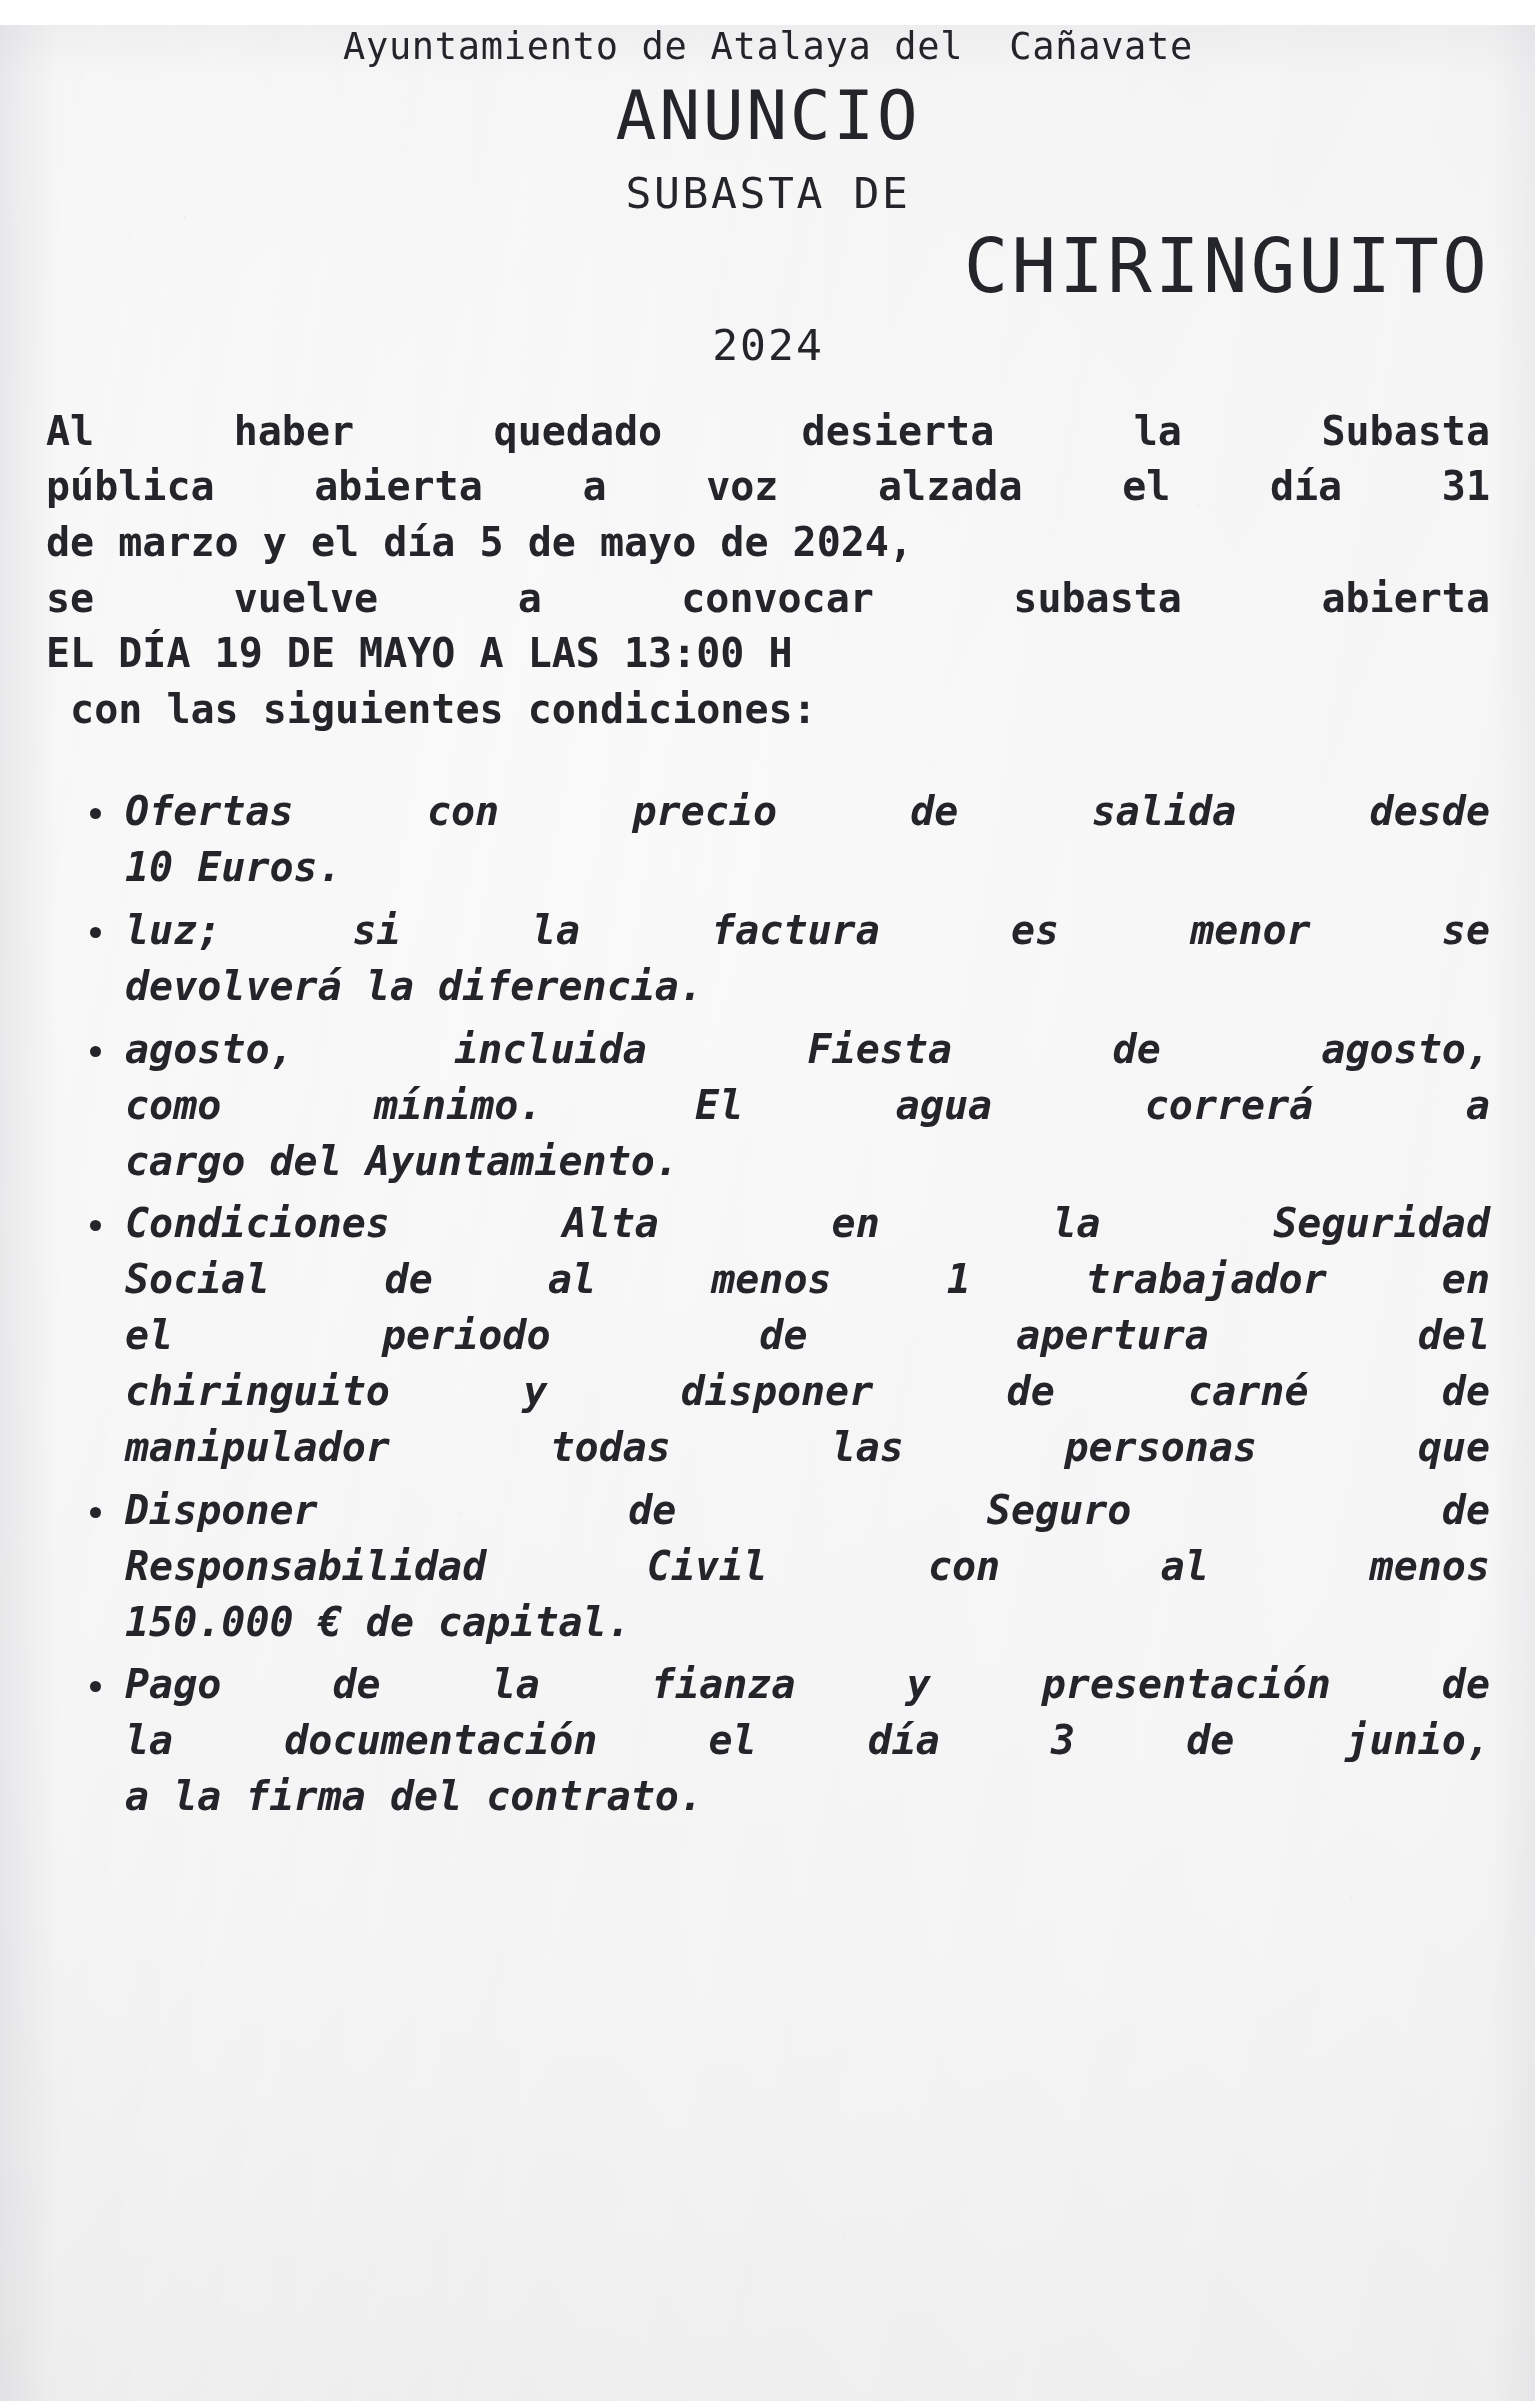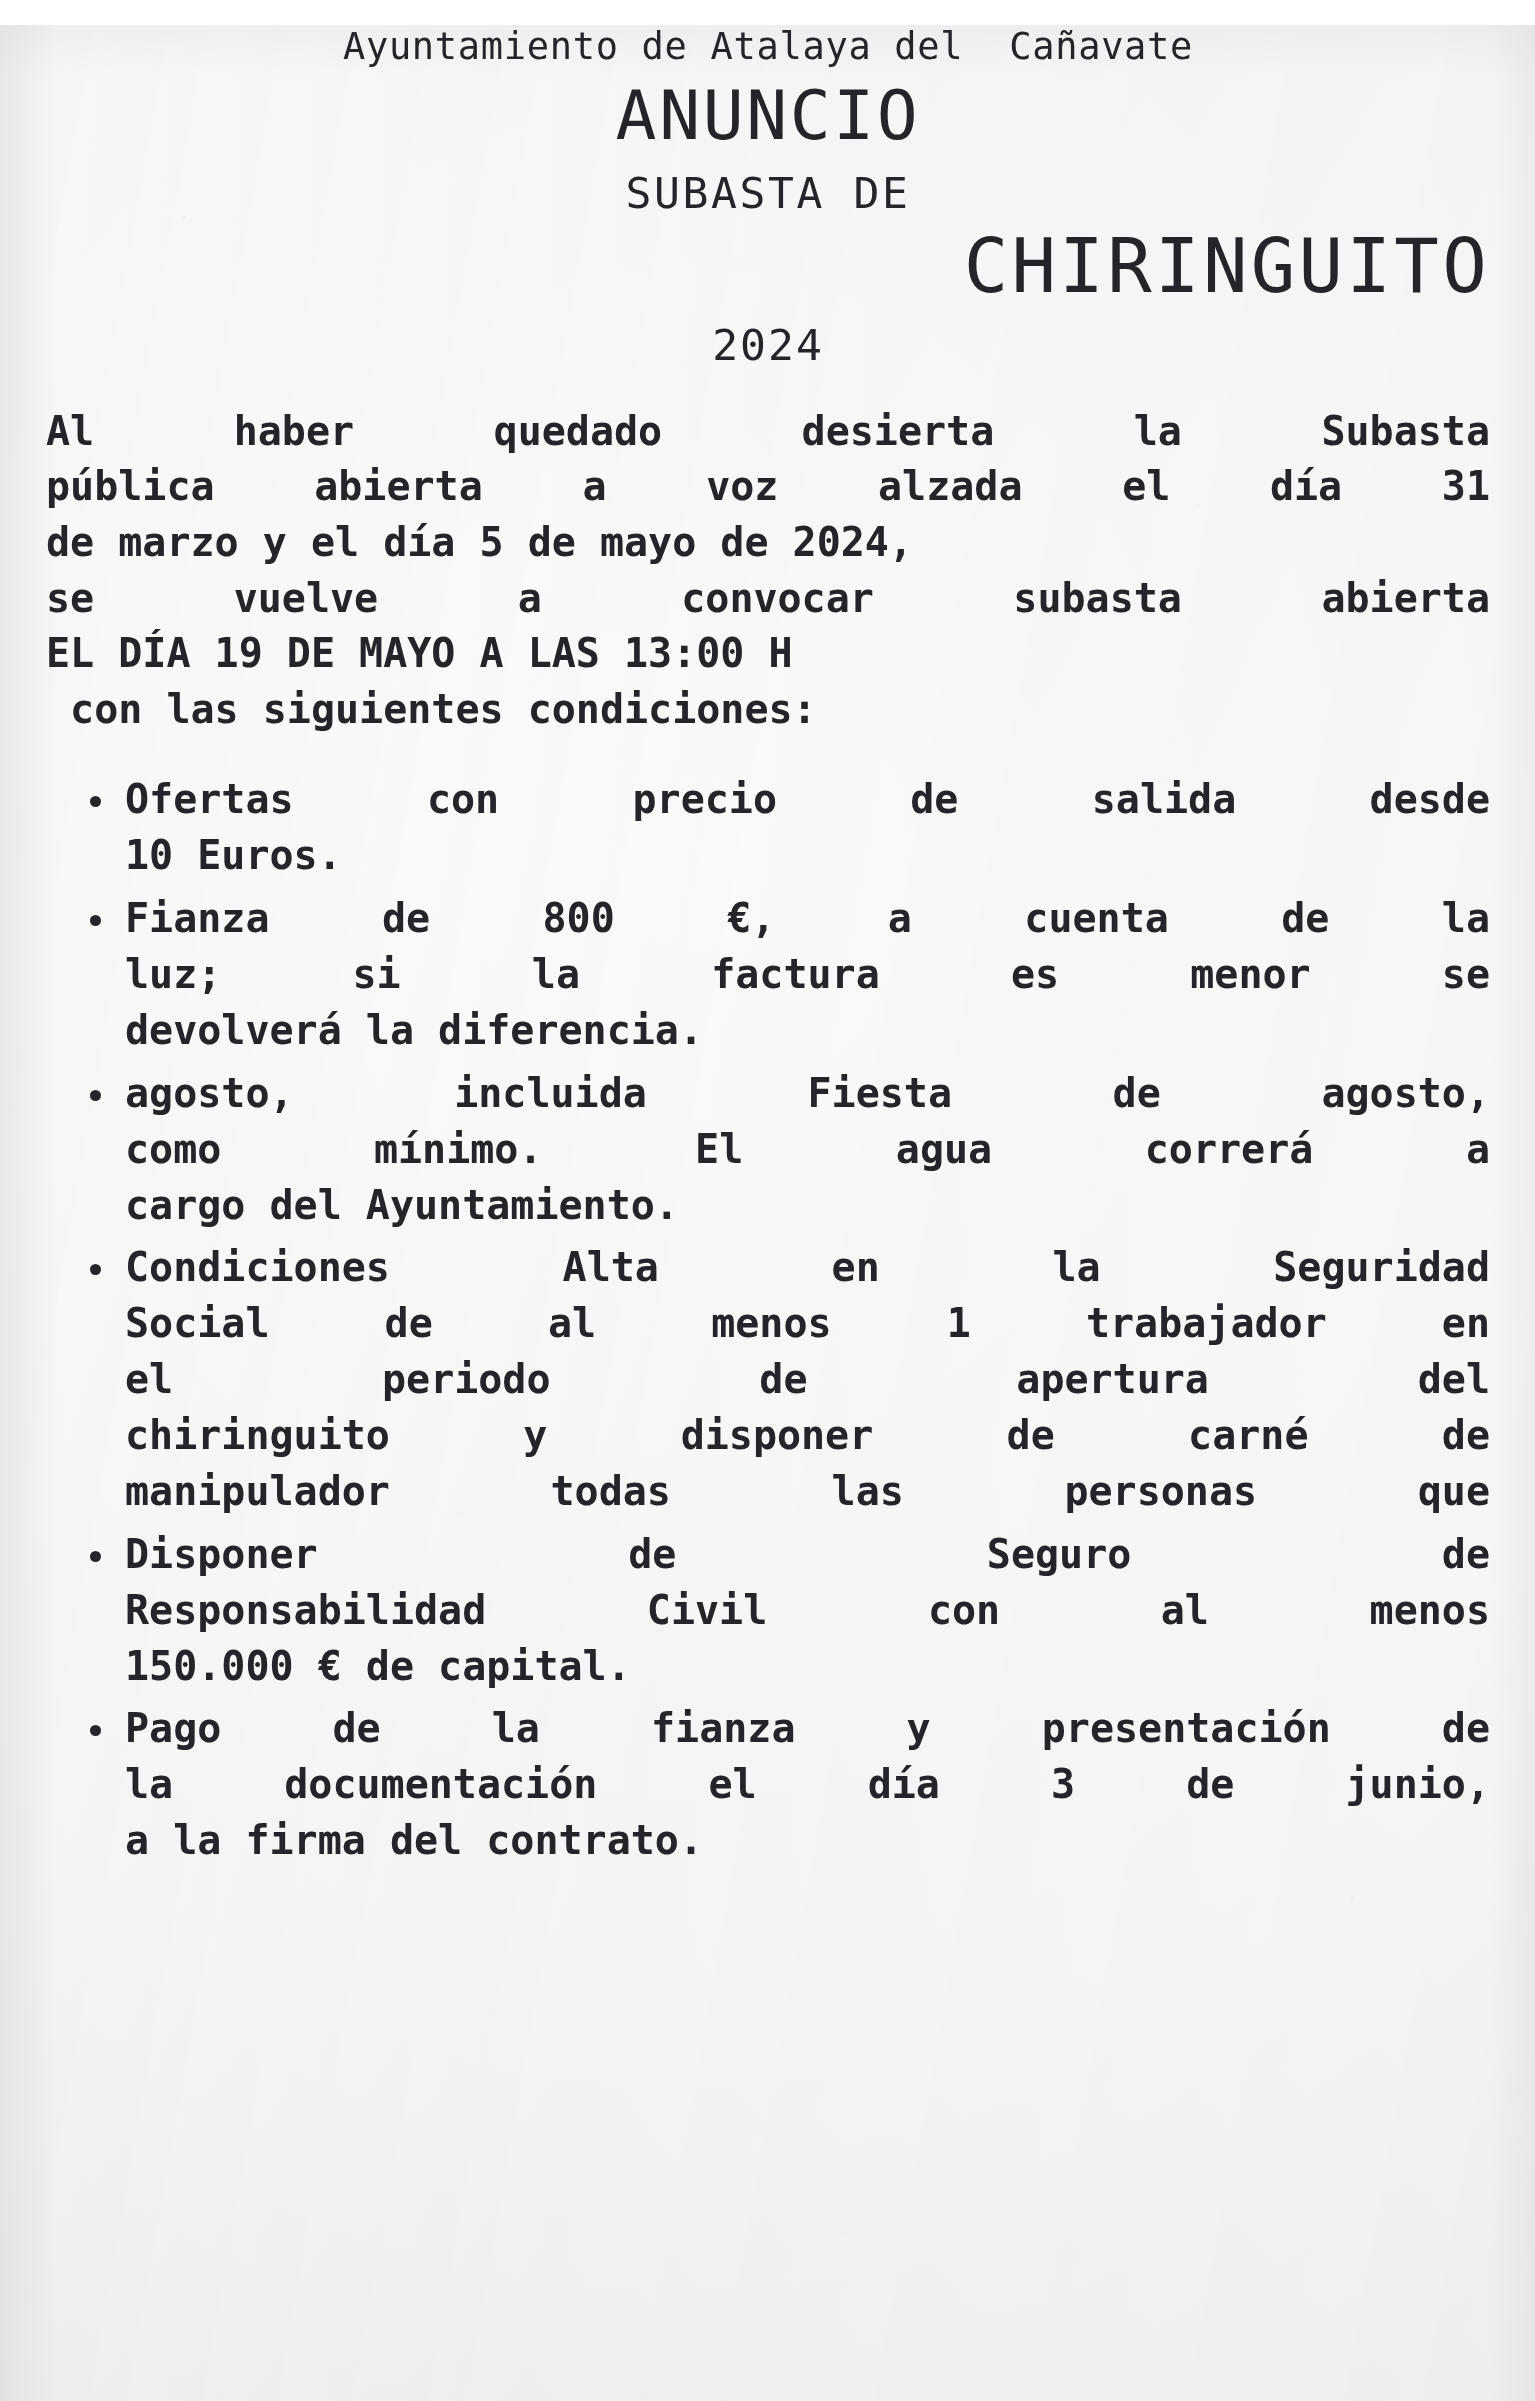--- a/index.html
+++ b/index.html
@@ -103,22 +103,23 @@
     text-align: justify;
     text-align-last: justify;
   }
   .intro .ln.emph {
     font-weight: 700;
   }
 
   
   ul.conditions {
     list-style: none;
-    margin: 34px 0 0 0;
+    margin: 46px 0 0 0;
     padding: 0 0 0 32px;
+    font-style: italic;
   }
   ul.conditions > li {
     position: relative;
     padding-left: 47px;
     margin-bottom: 6.6px;
     font-size: 40px;
     font-weight: 700;
     line-height: 1.40;
   }
   ul.conditions > li::before {
@@ -166,21 +167,20 @@
     </div>
 
     <ul class="conditions">
 
       <li>
         <span class="ln justify">Ofertas con precio de salida desde</span>
         <span class="ln">10 Euros.</span>
       </li>
 
       <li>
-        <span class="ln justify">Fianza de 800 €, a cuenta de la</span>
         <span class="ln justify">luz; si la factura es menor se</span>
         <span class="ln">devolverá la diferencia.</span>
       </li>
 
       <li>
         <span class="ln justify">agosto, incluida Fiesta de agosto,</span>
         <span class="ln justify">como mínimo. El agua correrá a</span>
         <span class="ln">cargo del Ayuntamiento.</span>
       </li>
 

